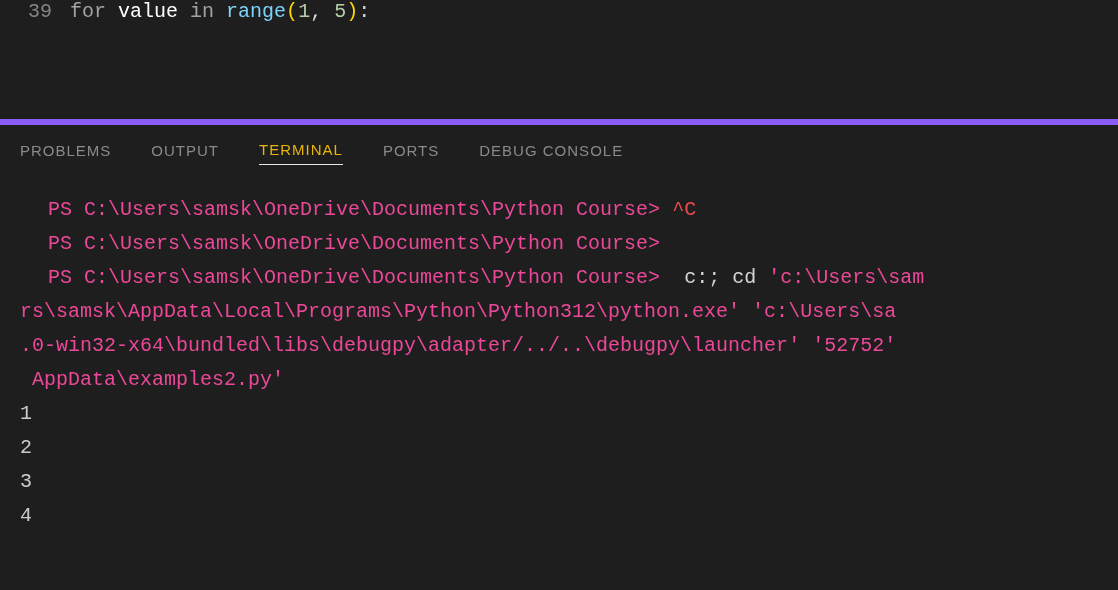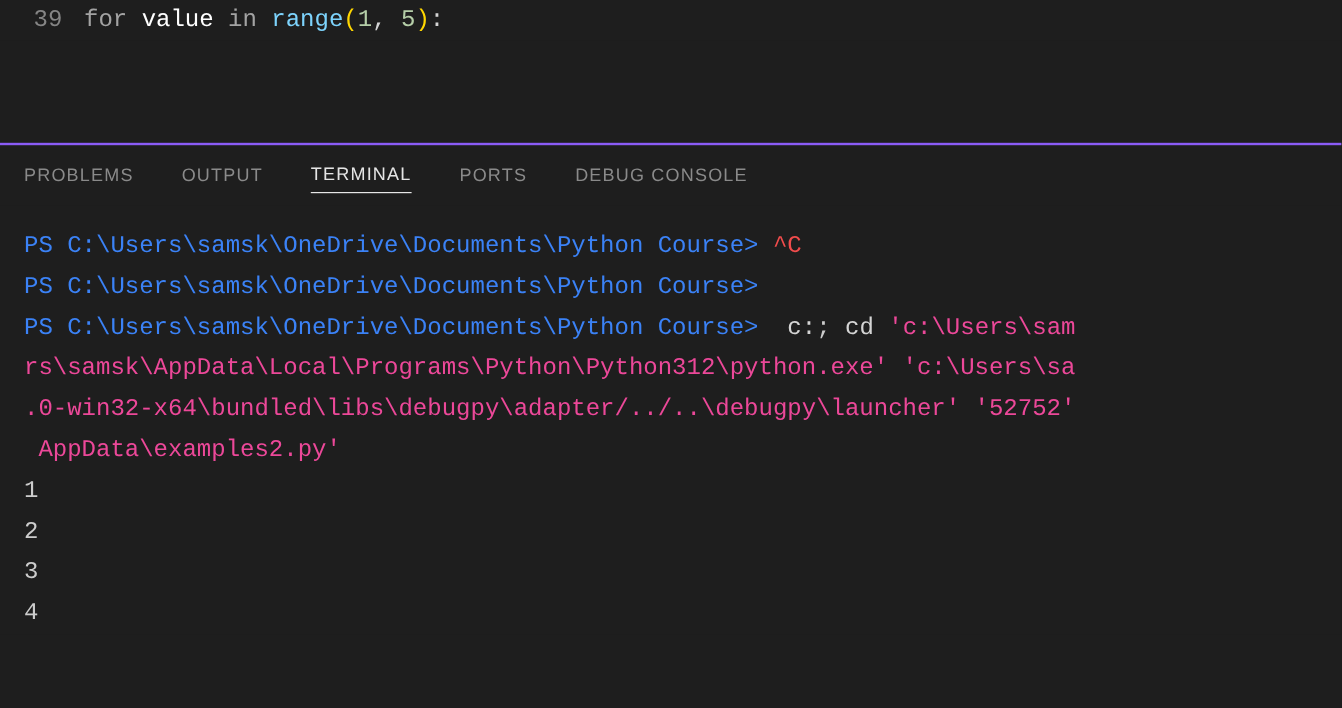--- a/index.html
+++ b/index.html
@@ -14,21 +14,20 @@
       width: 1118px;
       height: 590px;
       overflow: hidden;
     }
     .editor-area {
       background: #1e1e1e;
       padding: 0;
     }
     .code-line {
       display: flex;
-      align-items: center;
       height: 34px;
       font-size: 20px;
     }
     .line-number {
       width: 70px;
       text-align: right;
       padding-right: 18px;
       color: #858585;
       user-select: none;
     }
@@ -48,47 +47,47 @@
       height: 85px;
       background: #1e1e1e;
     }
     
     .panel-tabs {
       display: flex;
       align-items: center;
       padding: 10px 0 10px 20px;
       gap: 40px;
       background: #1e1e1e;
-      border-top: 2px solid #8b5cf6;
+      border-top: 6px solid #8b5cf6;
     }
     .panel-tab {
       color: #8a8a8a;
       font-size: 15px;
       letter-spacing: 1px;
       font-family: -apple-system, 'Segoe UI', sans-serif;
       font-weight: 400;
       cursor: pointer;
       padding: 6px 0;
     }
     .panel-tab.active {
-      color: #e5e5e5;
+      color: #eab308;
       border-bottom: 1px solid #e7e7e7;
     }
     
     .terminal {
       padding: 18px 20px 0 20px;
       background: #1e1e1e;
       font-size: 20px;
       line-height: 1.7;
     }
     .term-line {
       white-space: pre;
       color: #cccccc;
     }
-    .term-prompt { color: #3b82f6; }
+    .term-prompt { color: #ec4899; margin-left: 28px; }
     .term-cmd { color: #d4d4d4; }
     .term-path { color: #ec4899; }
     .term-red { color: #f14c4c; }
   </style>
 </head>
 <body>
 
 <div class="editor-area">
   <div class="code-line">
     <span class="line-number">39</span>

